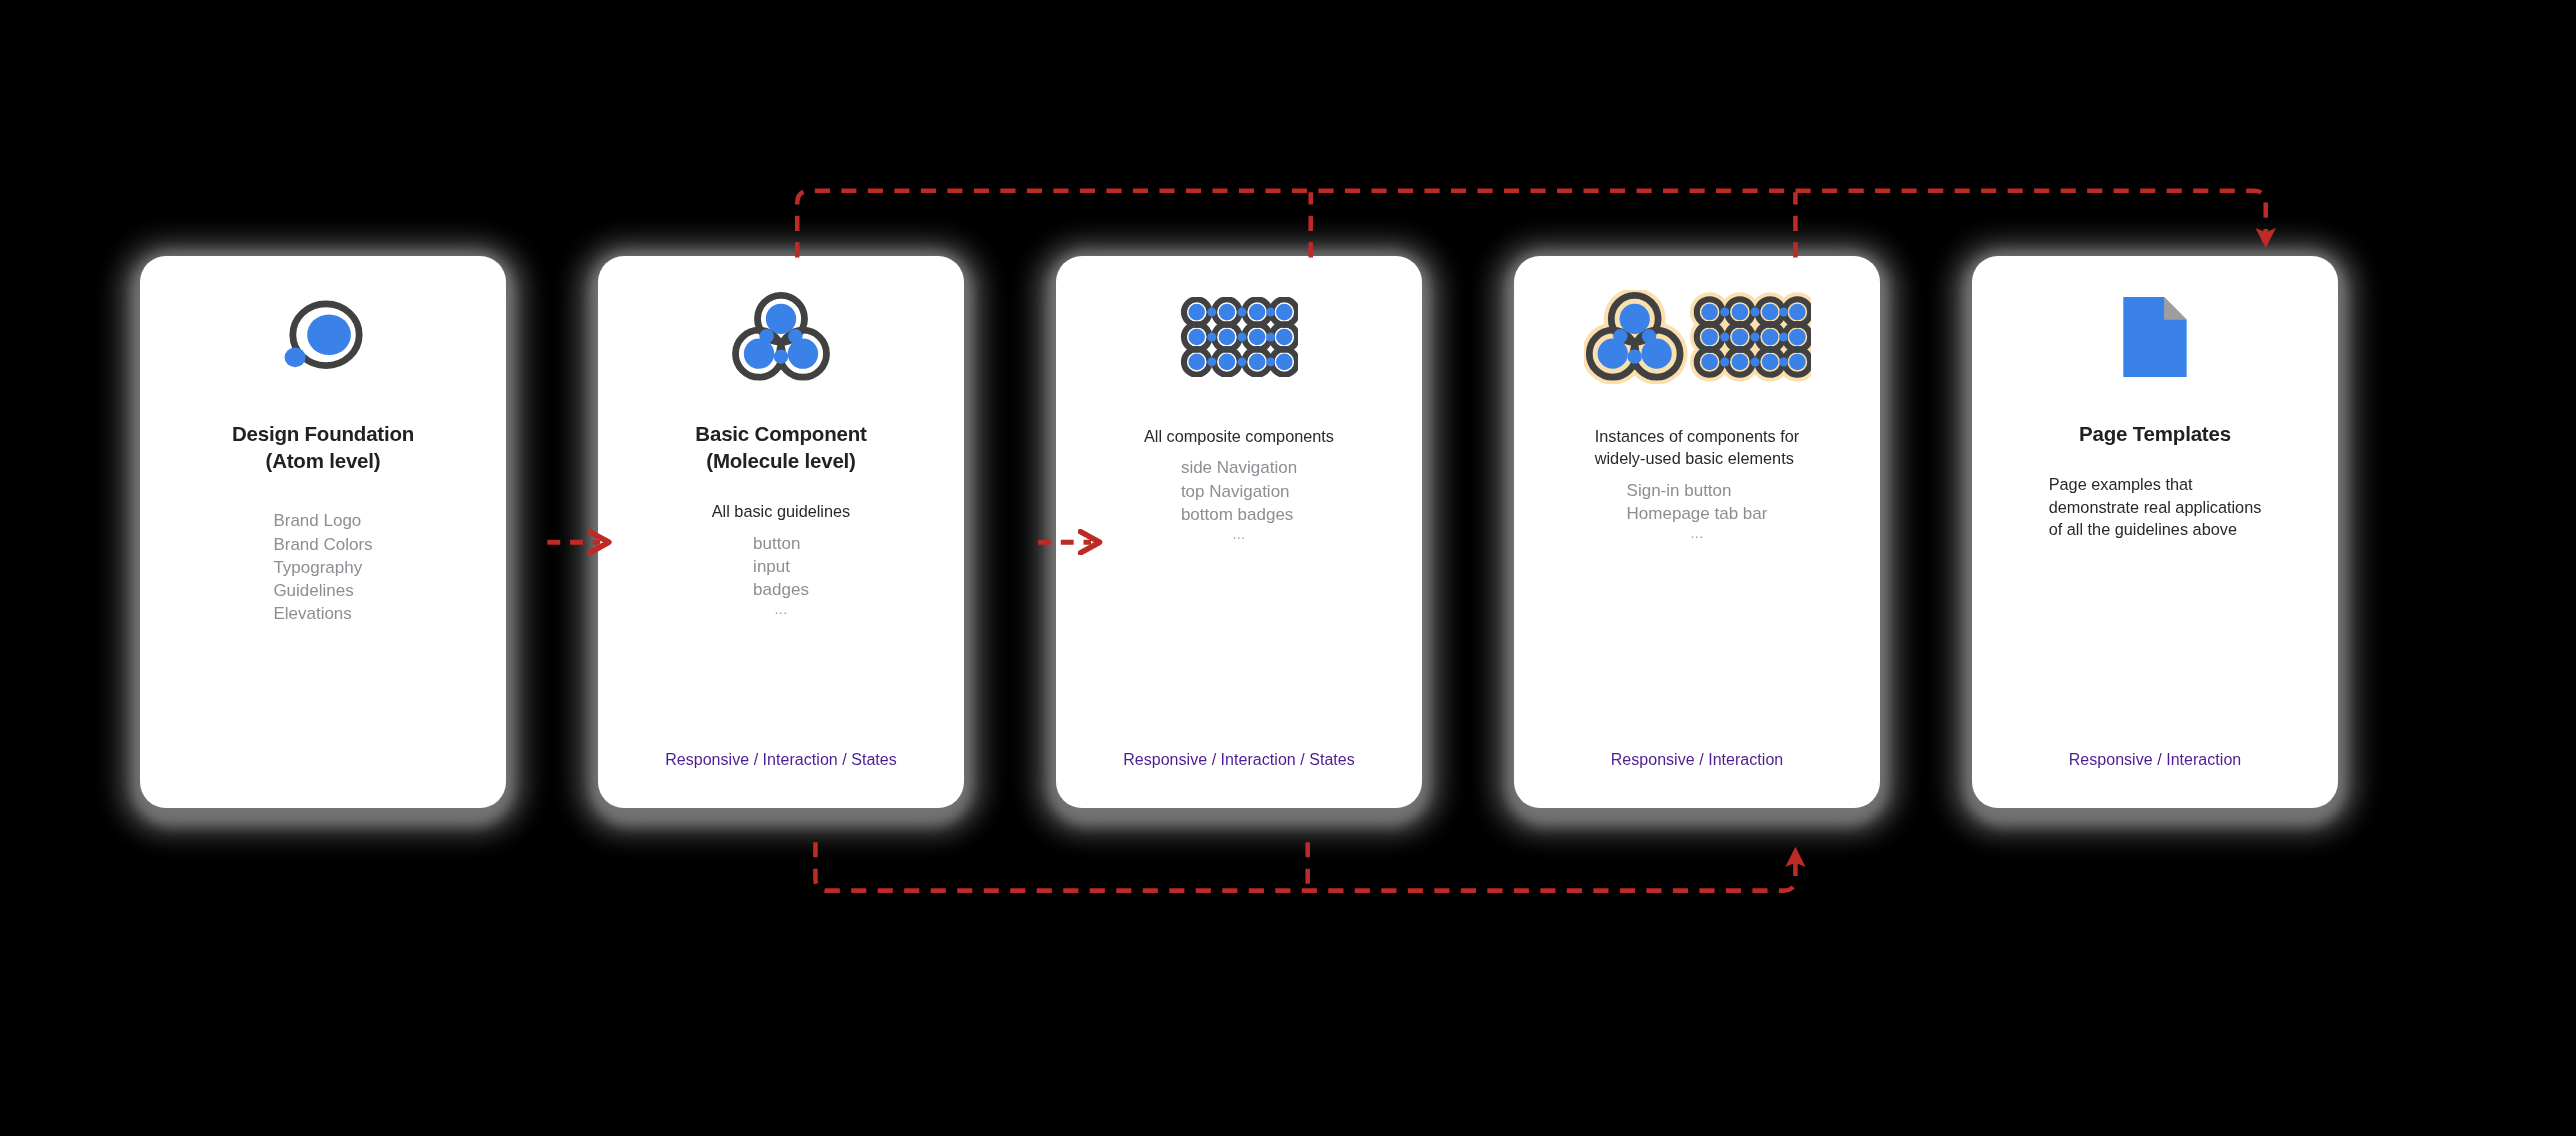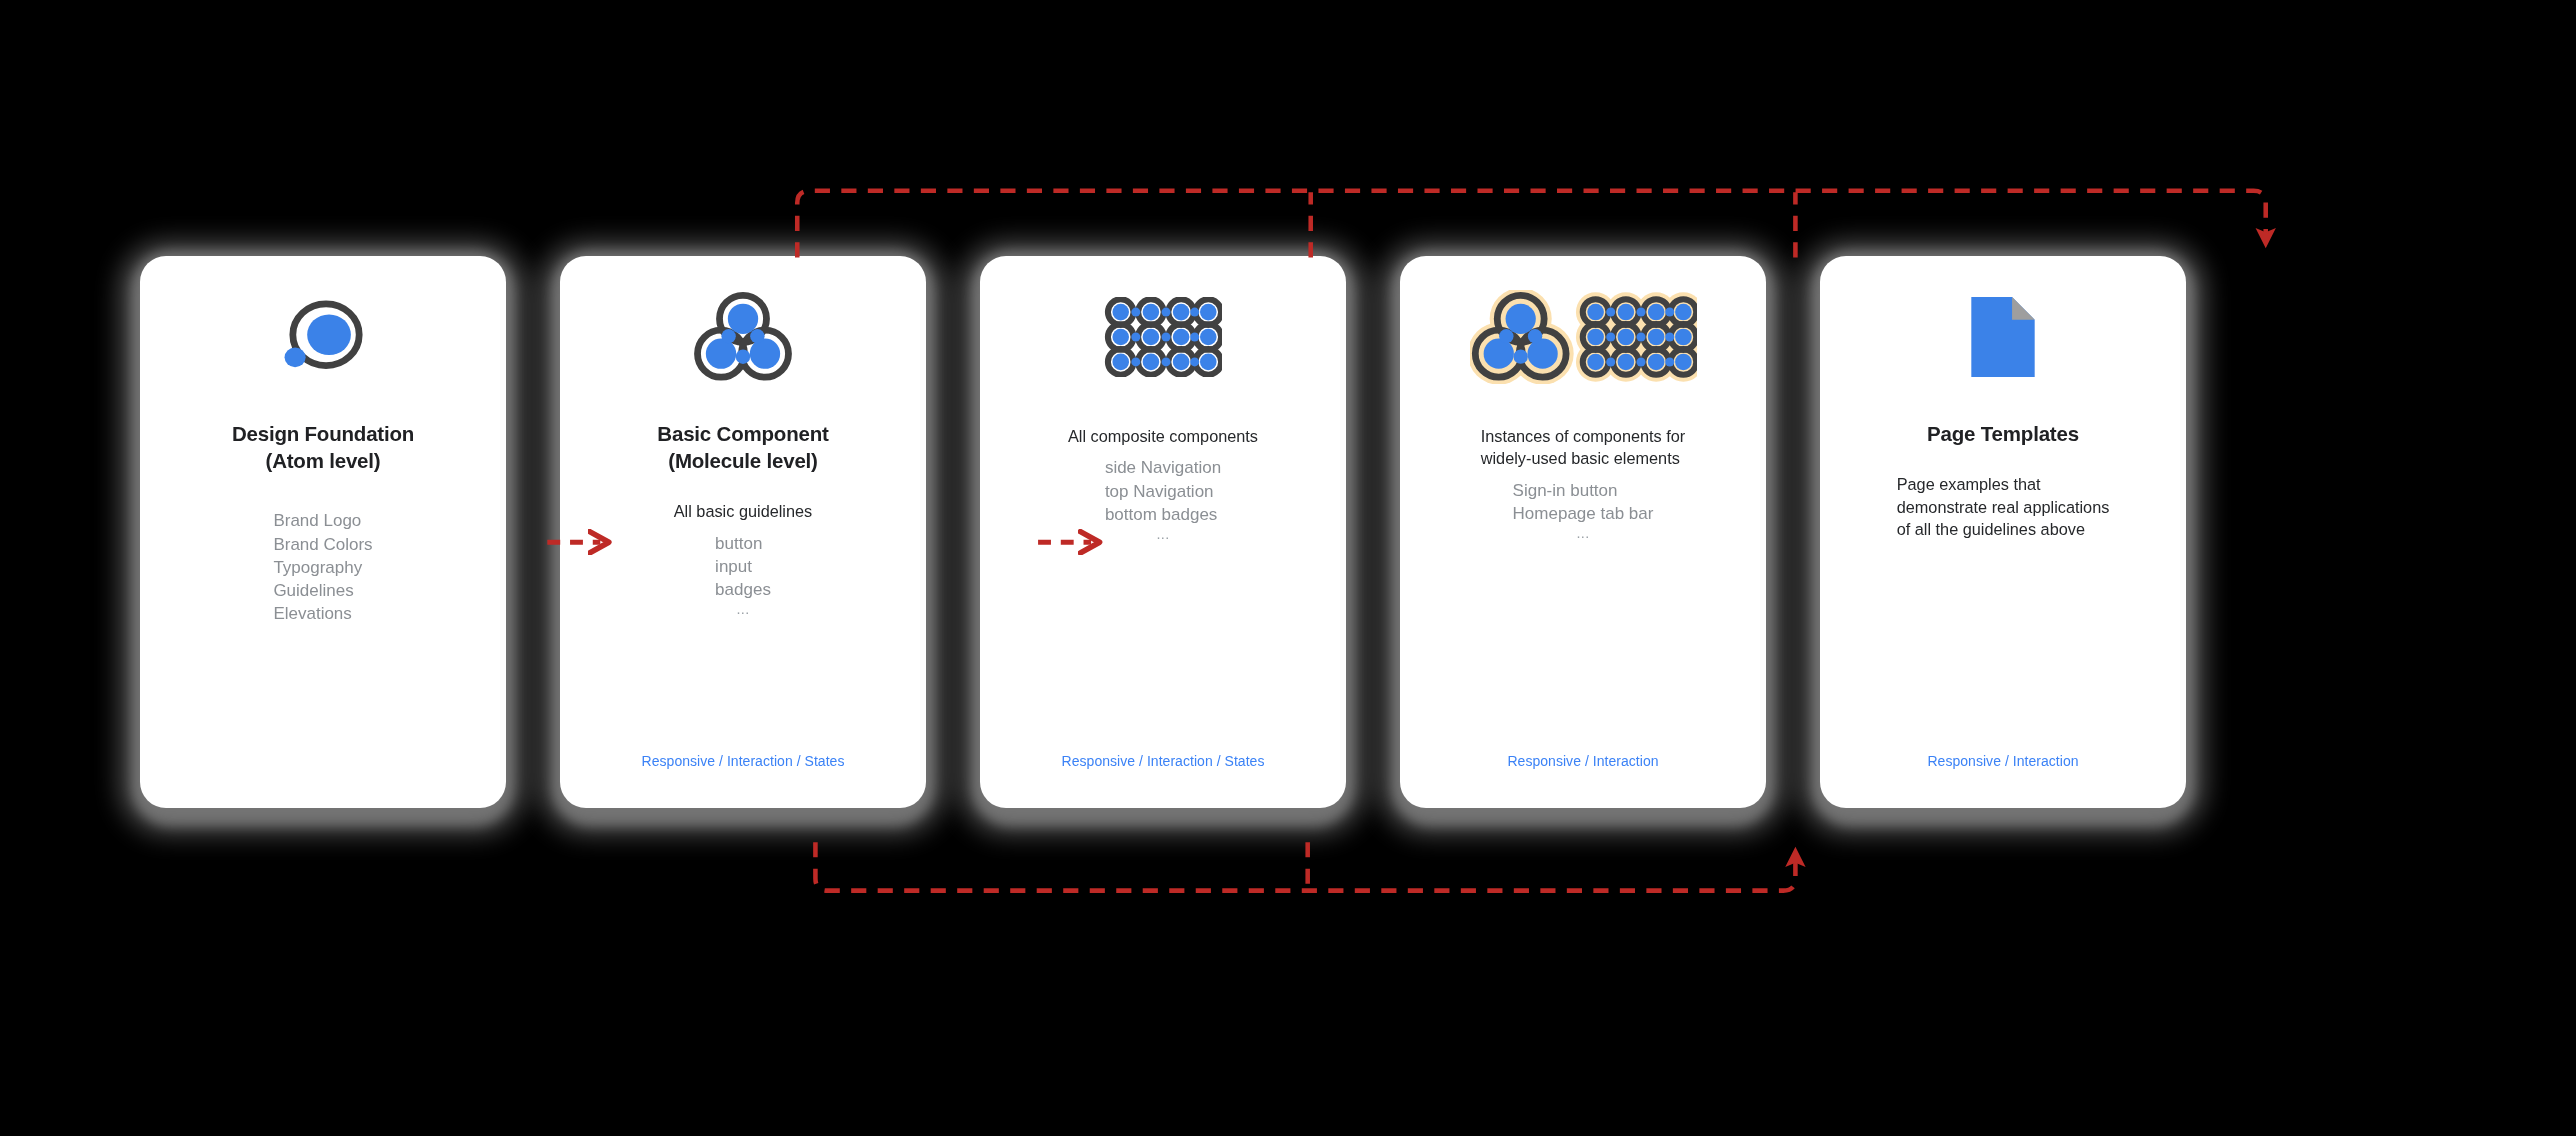--- a/index.html
+++ b/index.html
@@ -37,21 +37,21 @@
   
   .cards-row {
     position: absolute;
     left: 140px;
     top: 256px;
     width: 2296px;
     height: 576px;
     display: flex;
     flex-direction: row;
     align-items: flex-start;
-    gap: 54px;
+    gap: 92px;
     z-index: 2;
   }
 
   .card-wrap {
     position: relative;
     width: 366px;
     height: 564px;
   }
 
   
@@ -140,23 +140,23 @@
     font-size: 14.4px;
     color: #9aa0a6;
     line-height: 1.0;
     letter-spacing: 0.4px;
     text-align: center;
   }
 
   .card-footer {
     margin-top: auto;
     margin-bottom: 19px;
-    font-size: 14px;
+    font-size: 16px;
     font-weight: 400;
-    color: #3b82f6;
+    color: #4c1d95;
     text-align: left;
     letter-spacing: 0.04px;
   }
 </style>
 </head>
 <body>
 
 <div id="stage">
 
   <svg id="connectors" viewBox="0 0 3400 1500">

